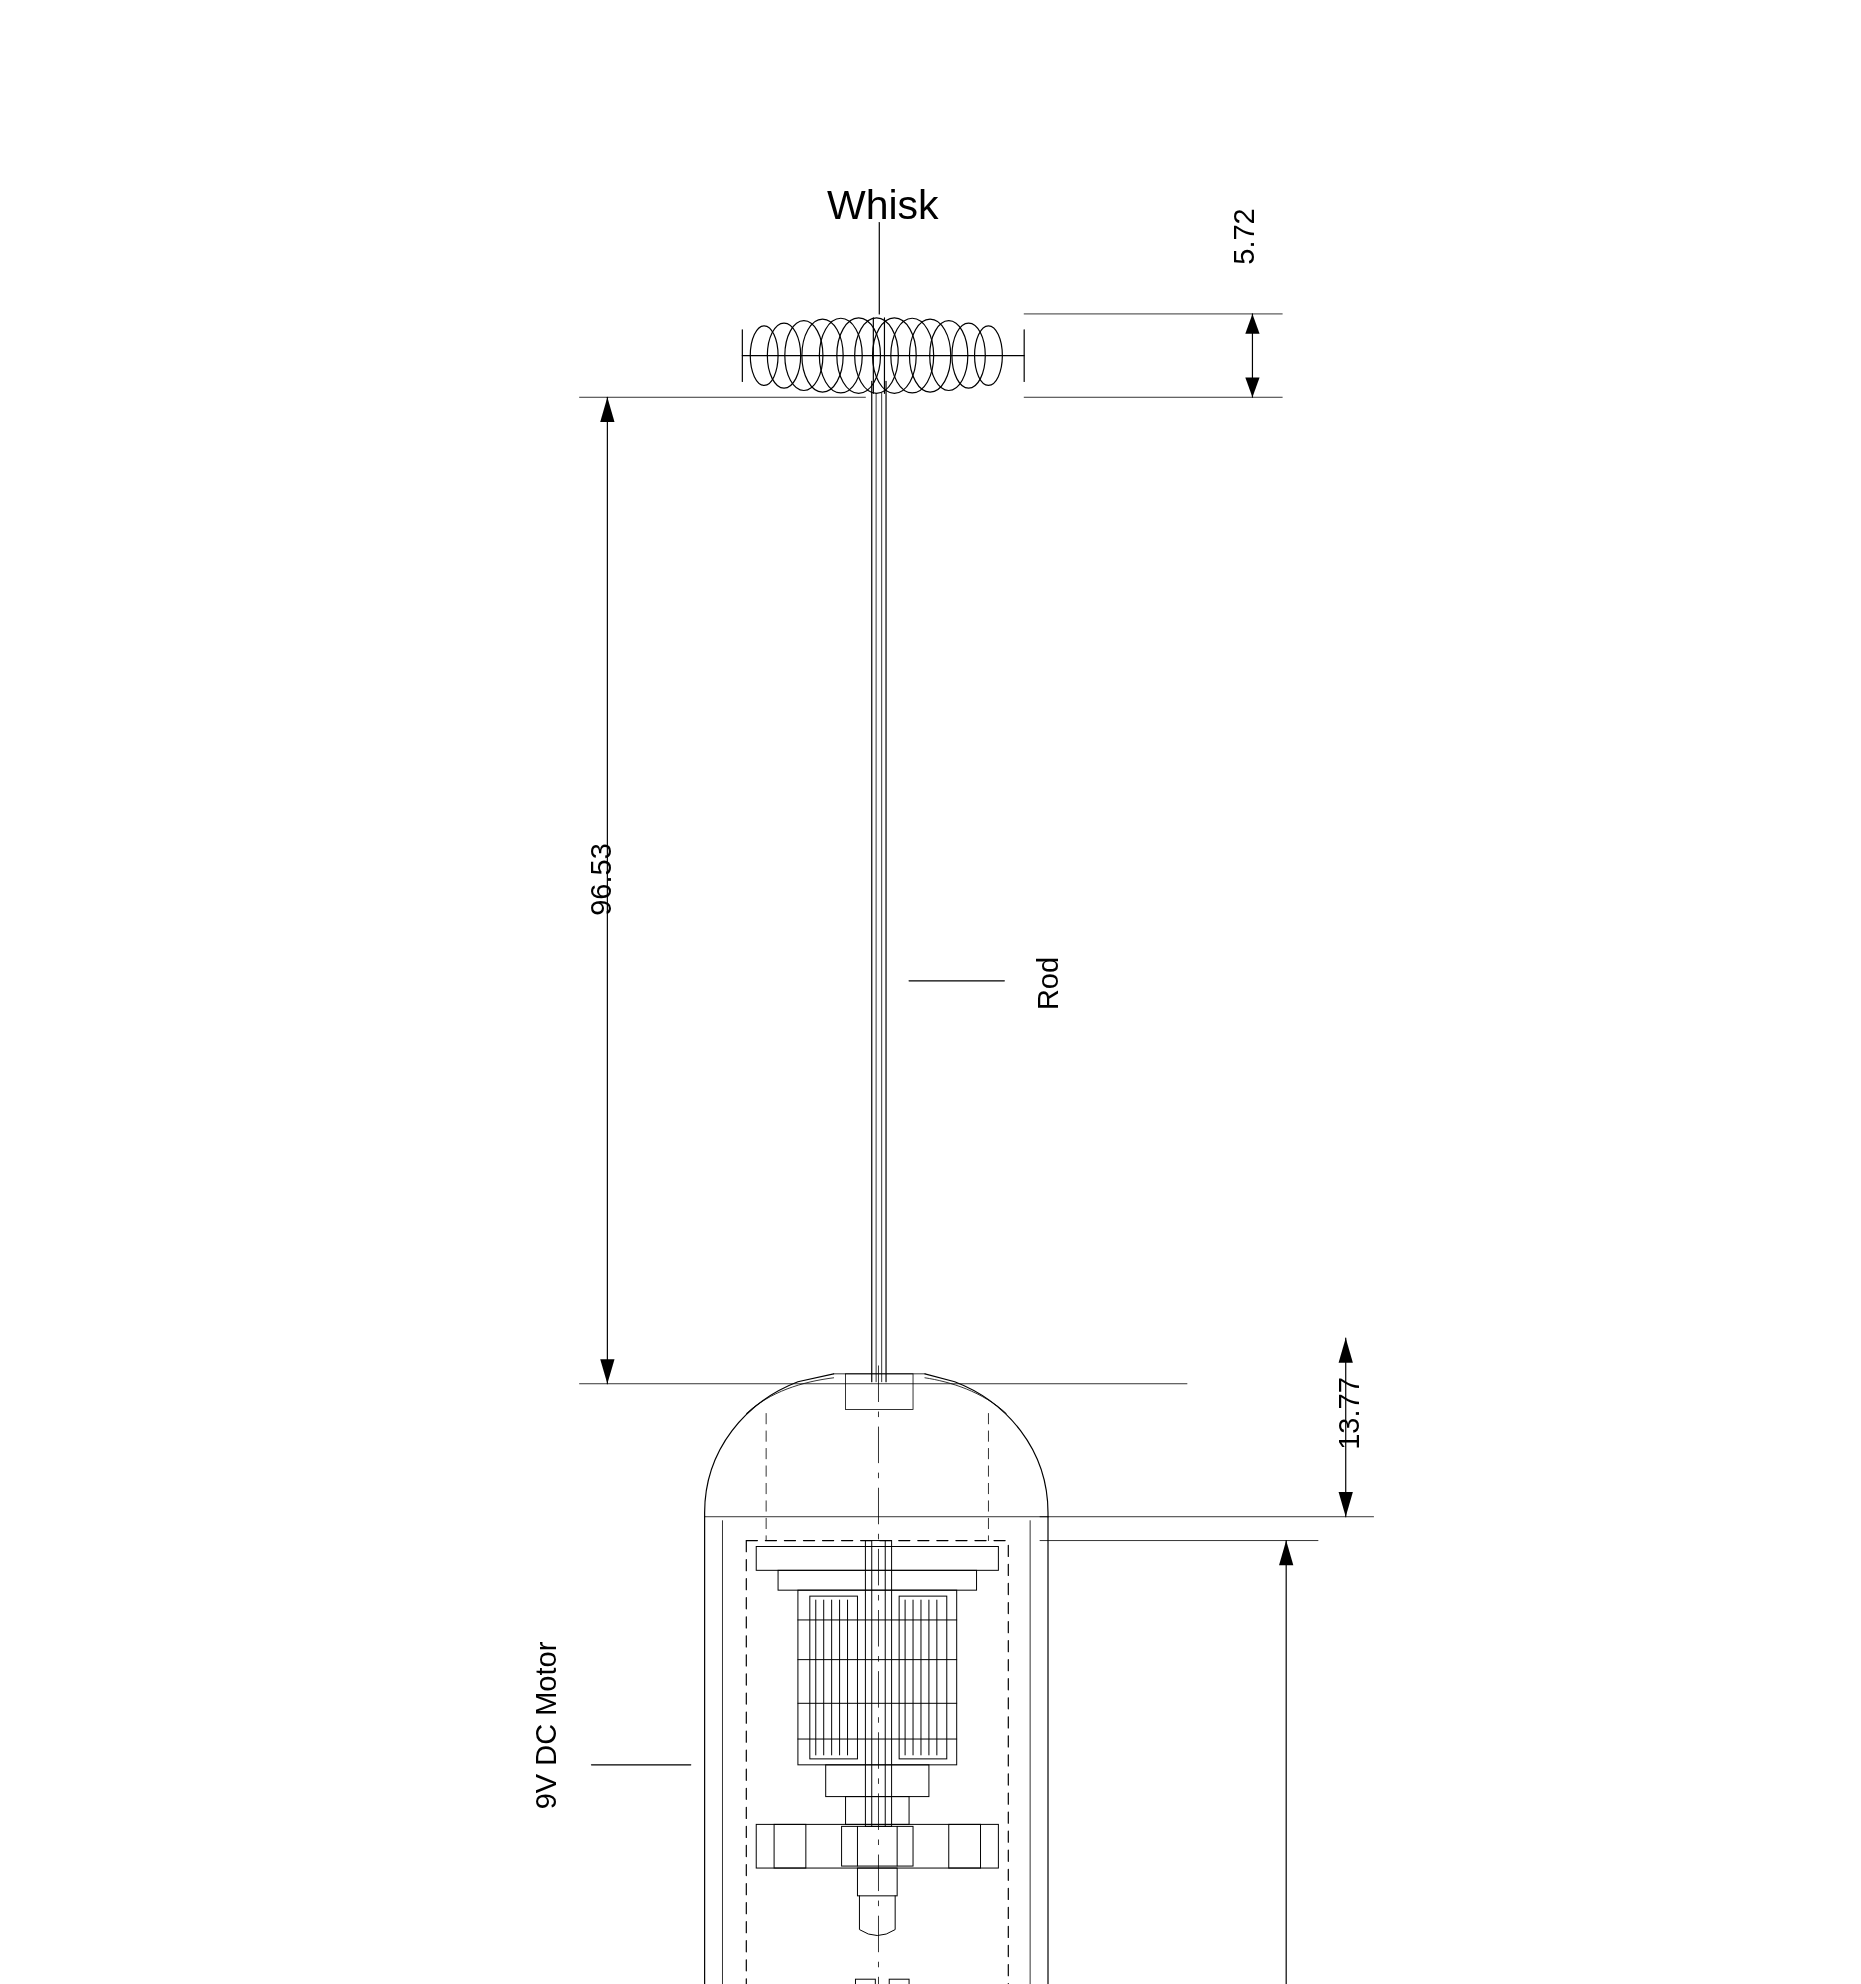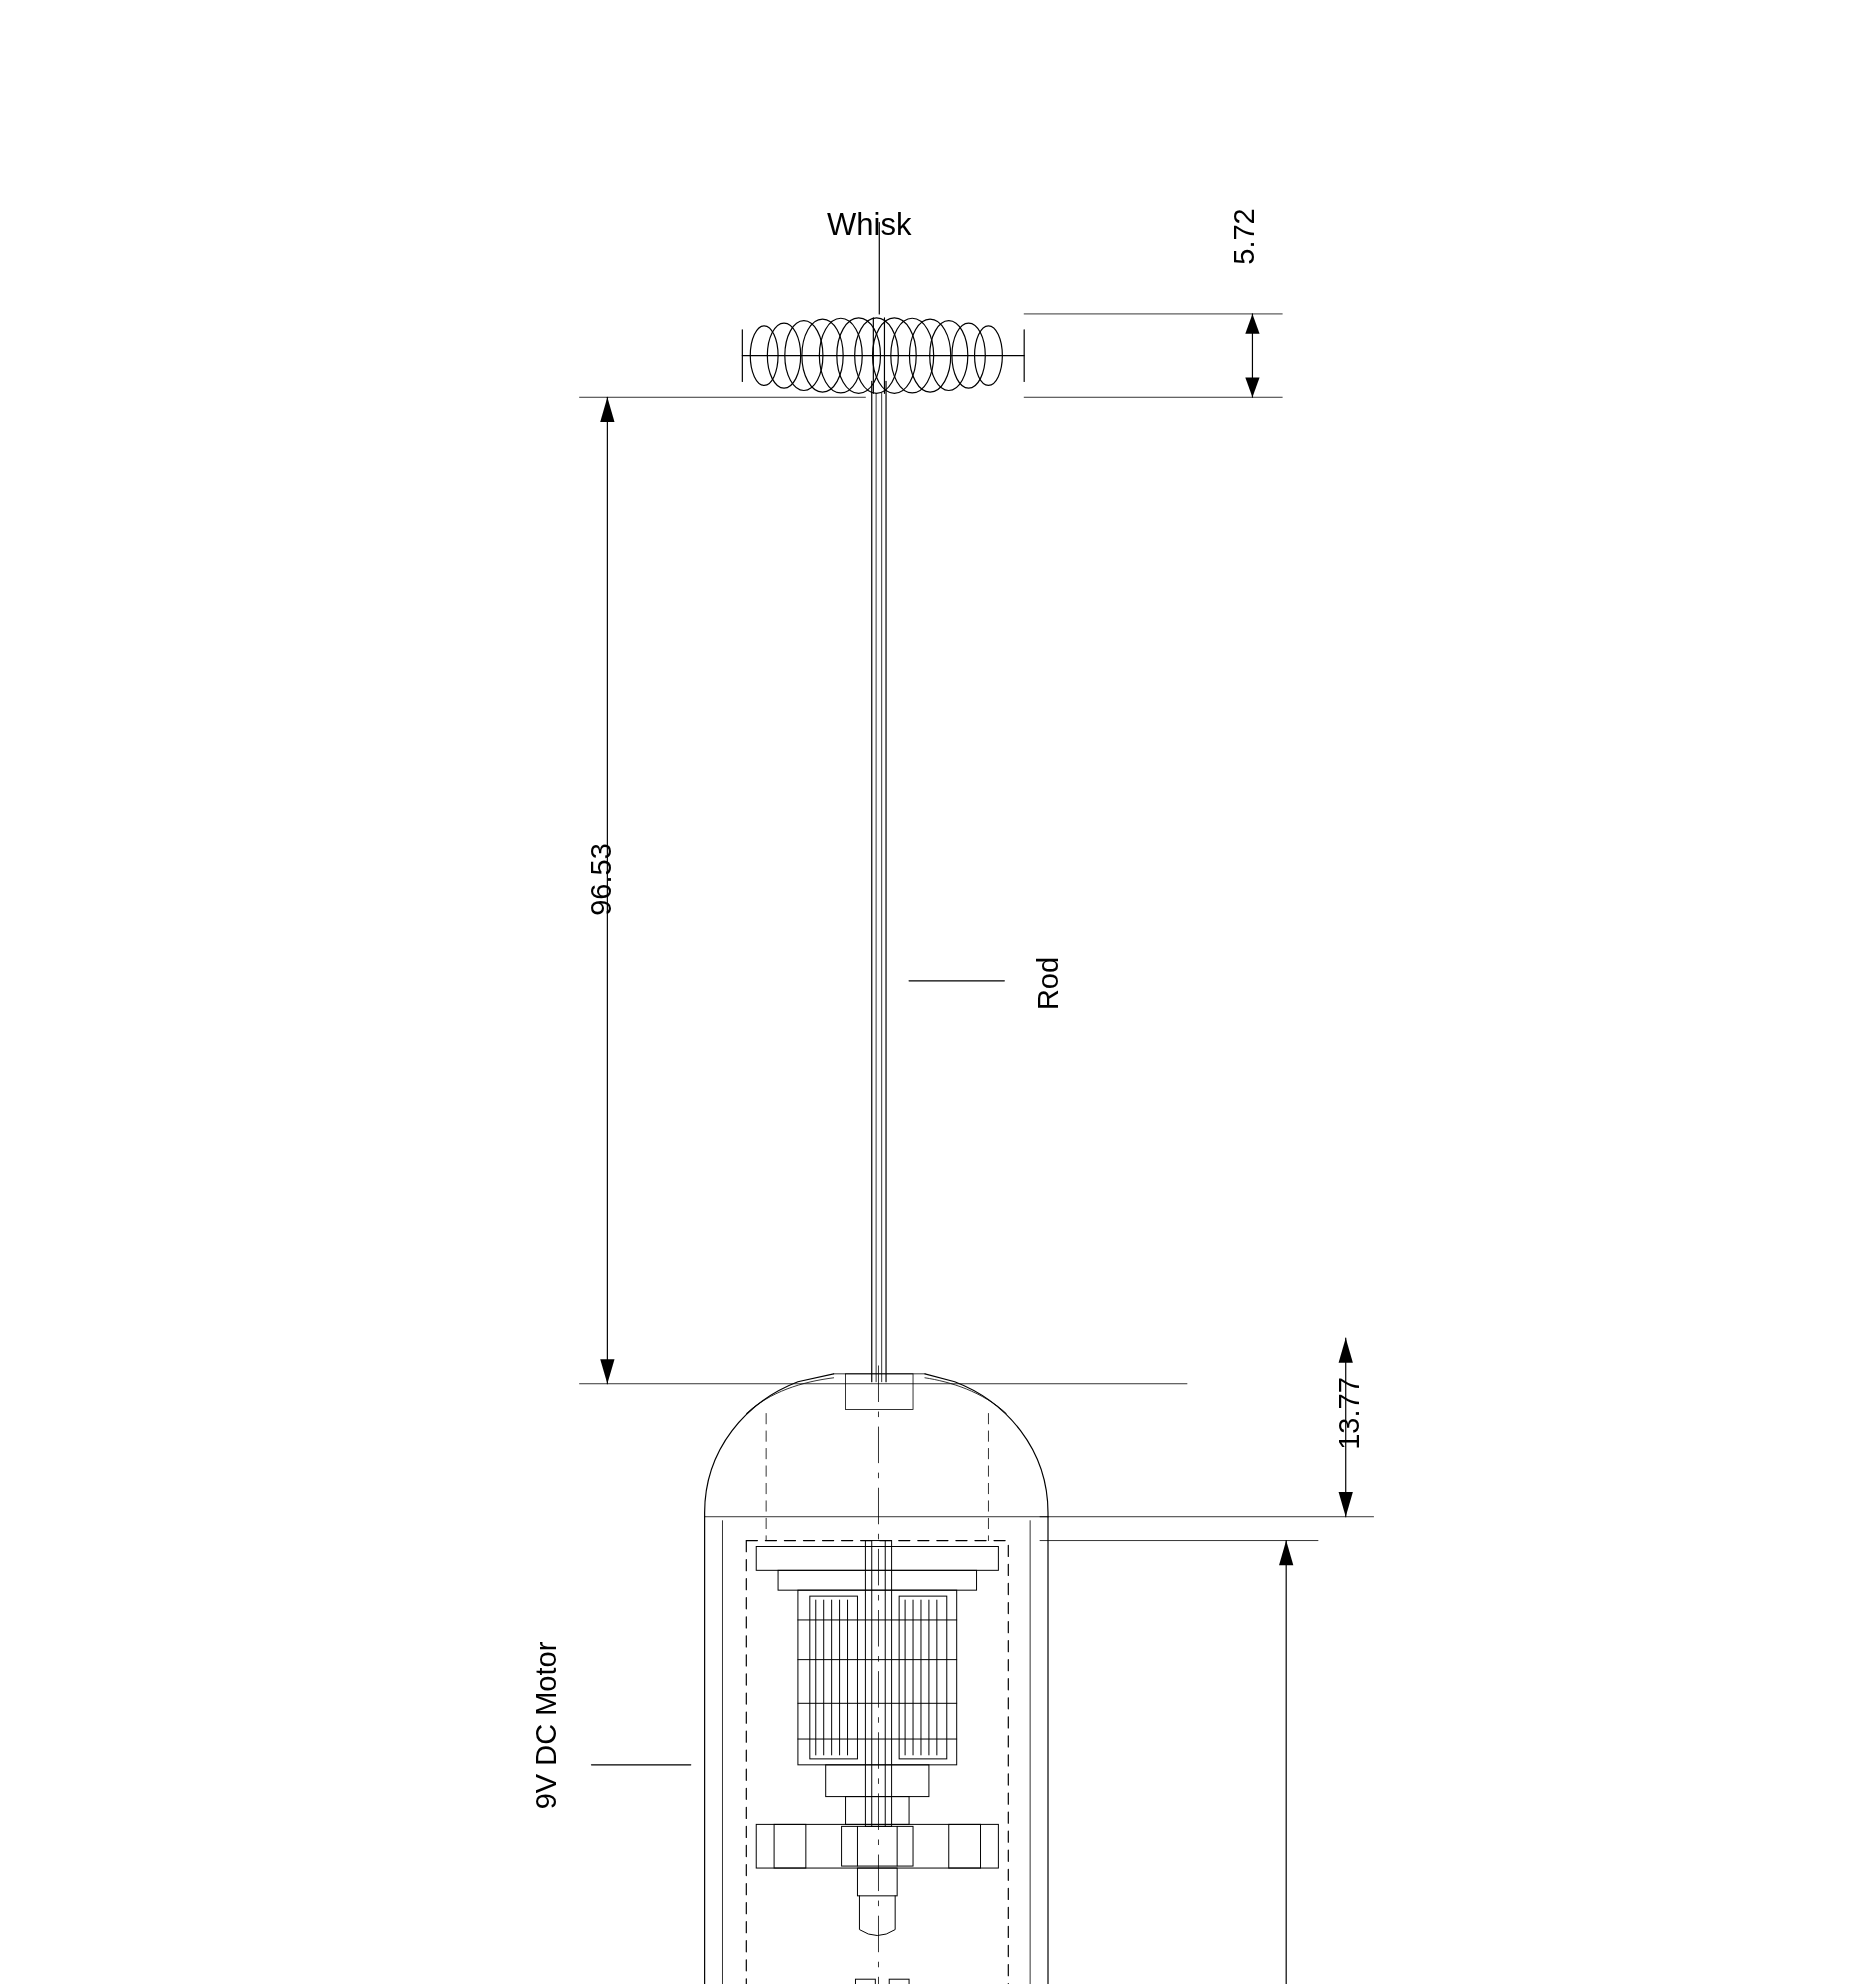--- a/index.html
+++ b/index.html
@@ -36,21 +36,21 @@
     width: 1861px;
     height: 3041px;
     pointer-events: none;
   }
 </style>
 </head>
 <body>
 
 <div id="sheet">
 
-  <div class="lbl" style="left:827px; top:185px; font-size:31px;margin-top:24px;">Whisk</div>
+  <div class="lbl" style="left:827px; top:185px; font-size:41px;">Whisk</div>
 
   <div class="lbl vert" style="left:1207px; top:222px; font-size:29px; width:75px; text-align:center;">5.72</div>
 
   <div class="lbl vert" style="left:550px; top:865px; font-size:29px; width:103px; text-align:center;">96.53</div>
 
   <div class="lbl vert" style="left:1018px; top:969px; font-size:29px; width:60px; text-align:center;">Rod</div>
 
   <div class="lbl vert" style="left:1300px; top:1399px; font-size:29px; width:99px; text-align:center;">13.77</div>
 
   <div class="lbl vert" style="left:427px; top:1711px; font-size:29px; width:238px; text-align:center;">9V DC Motor</div>

